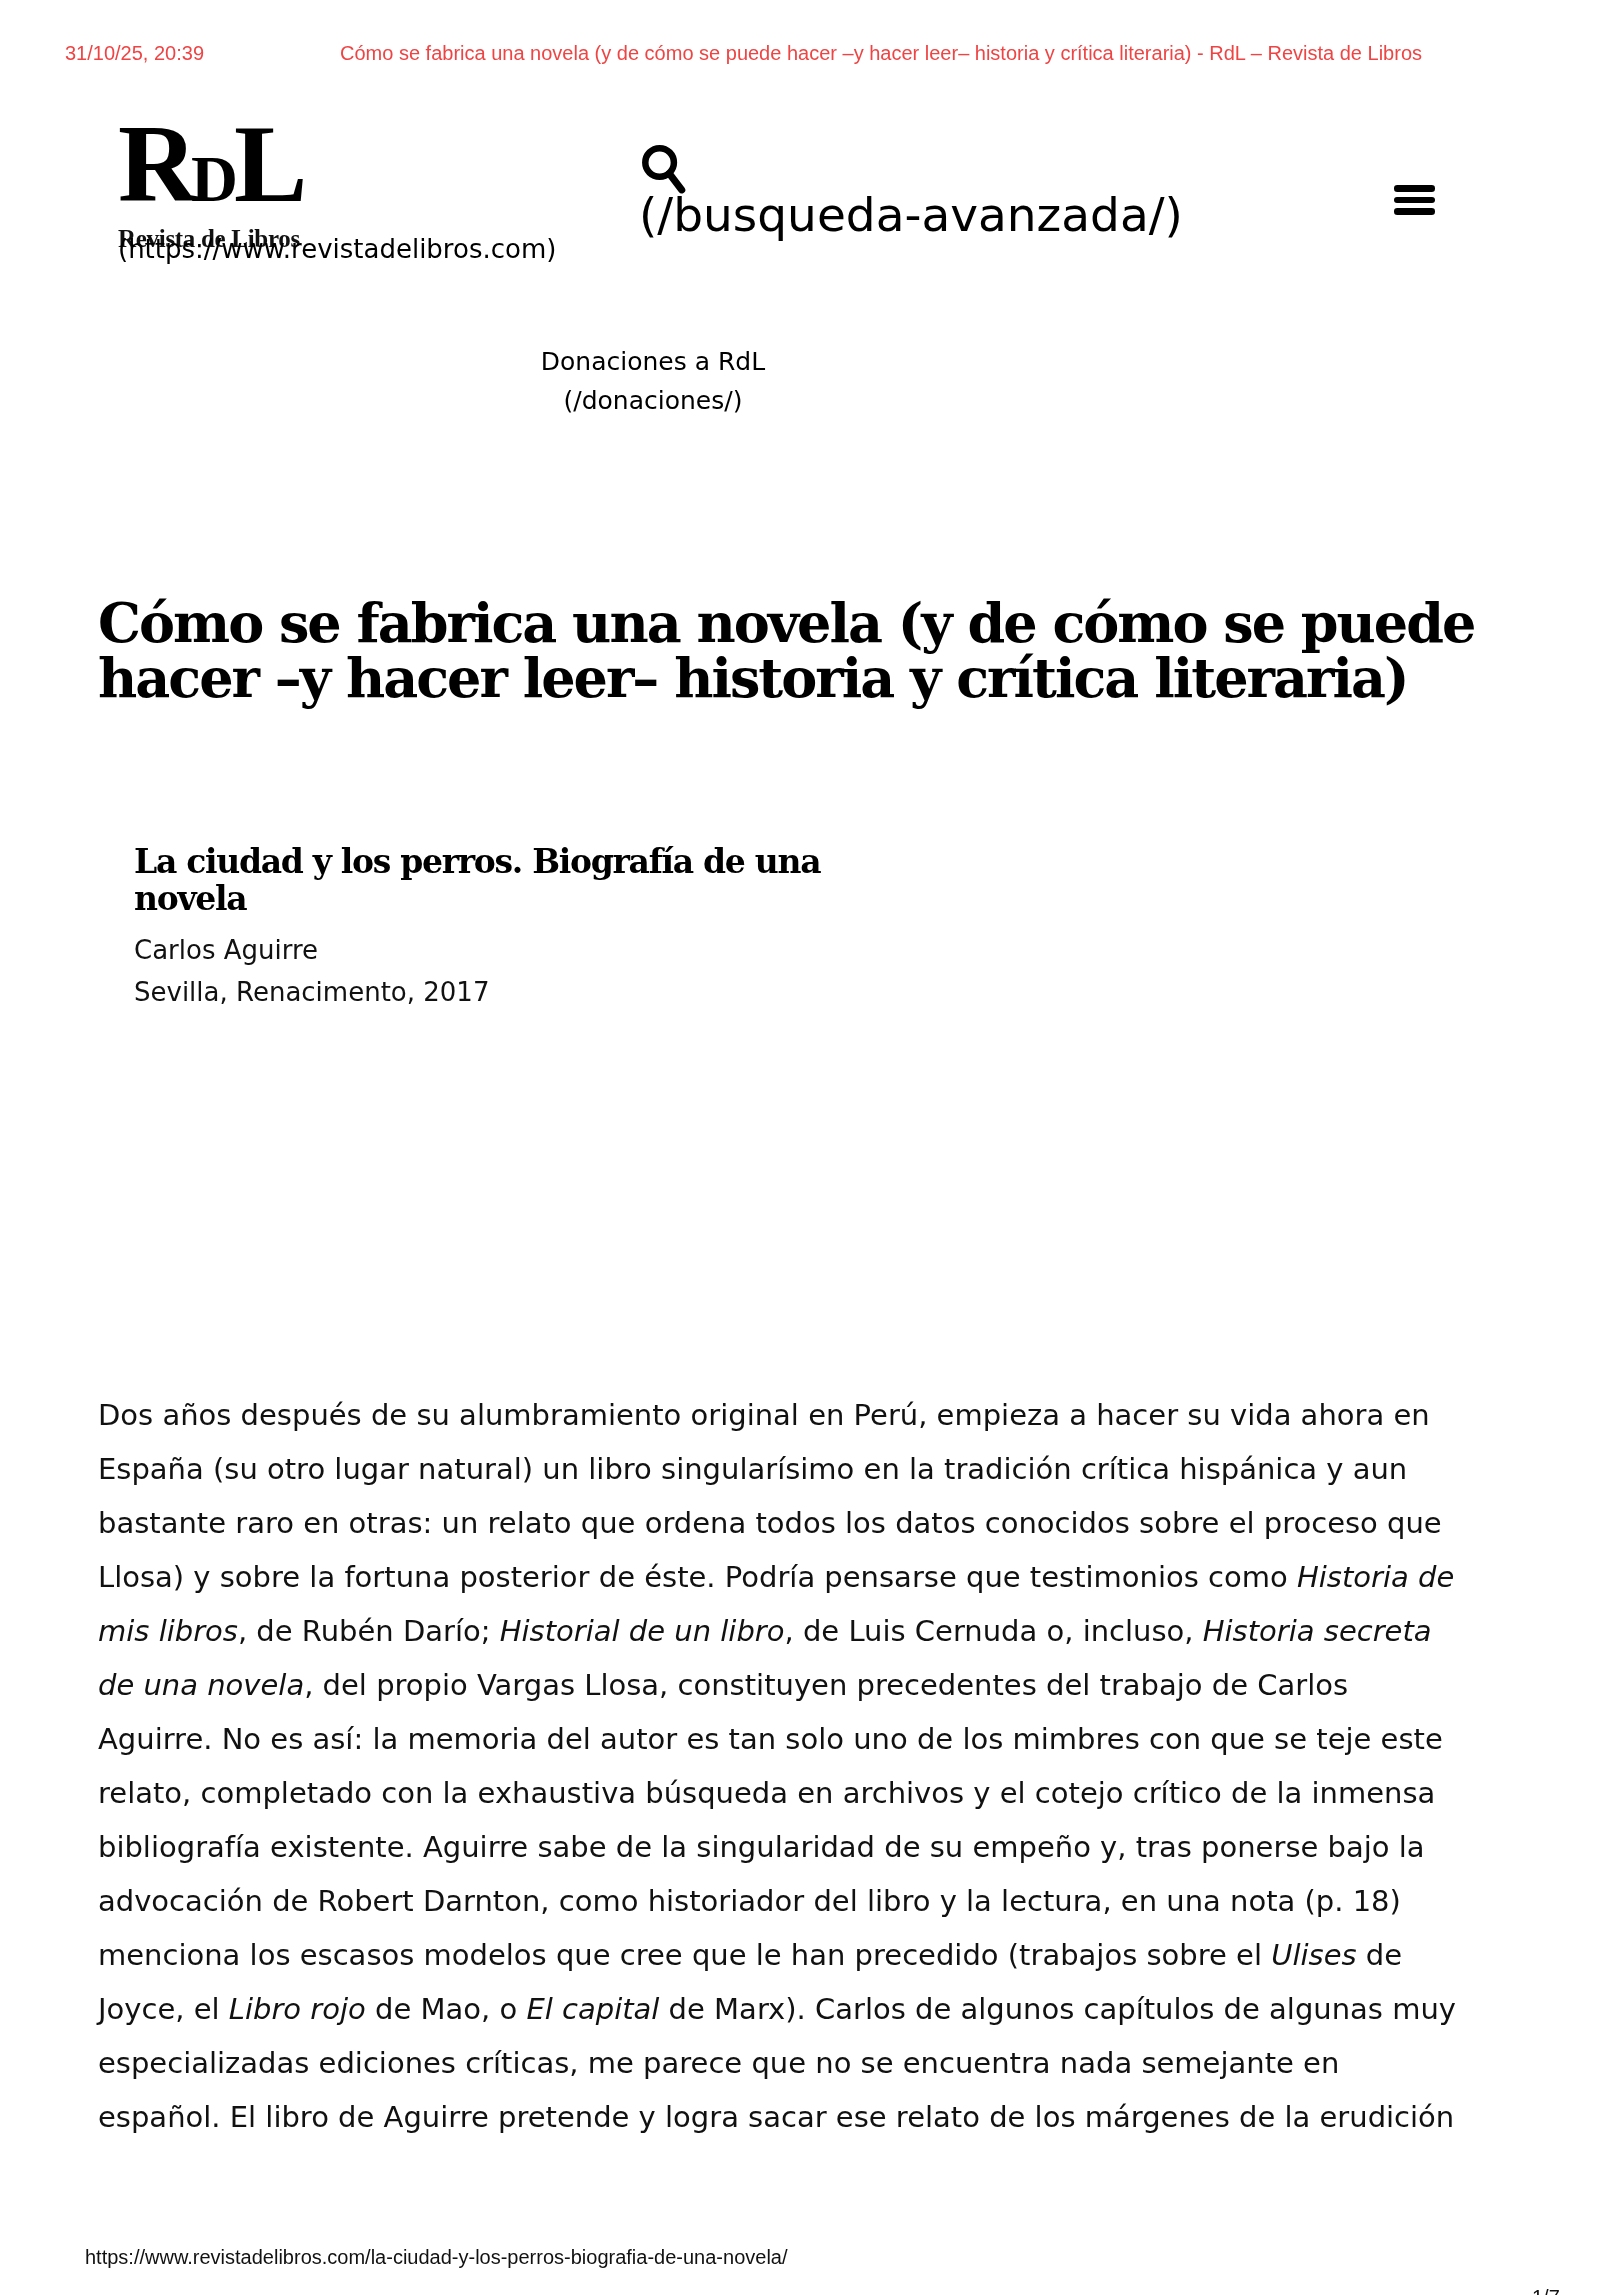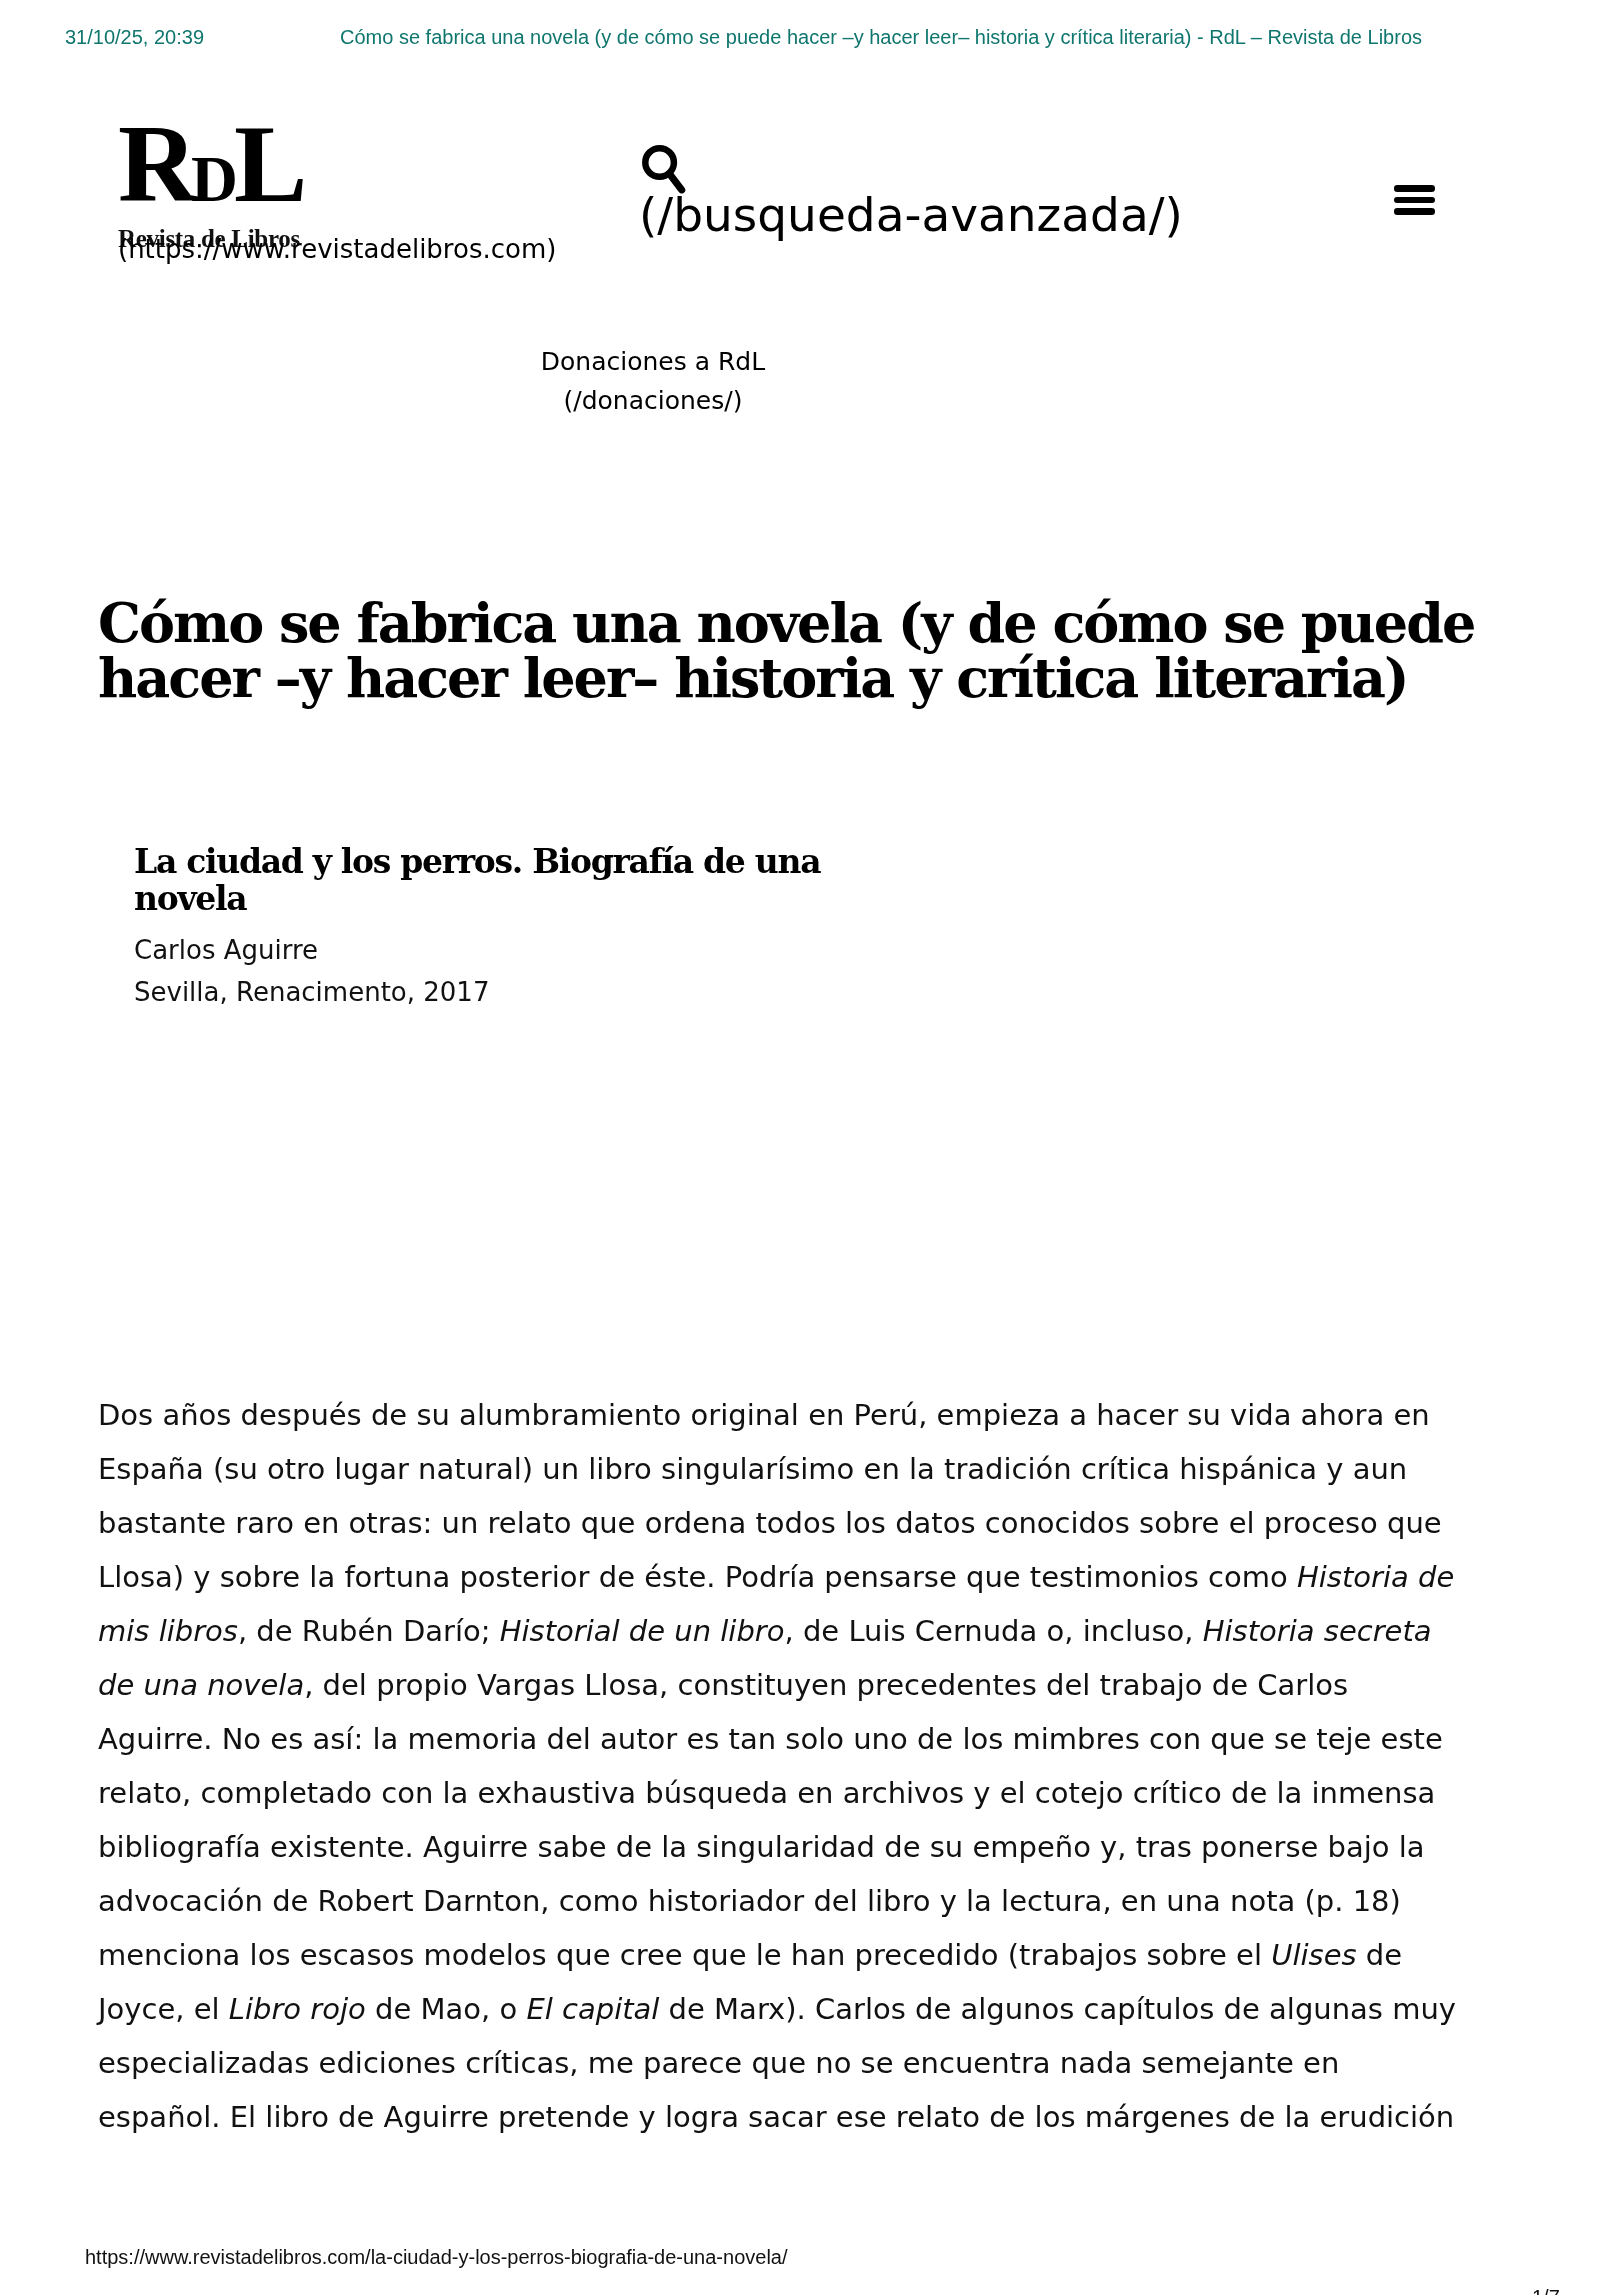--- a/index.html
+++ b/index.html
@@ -1,18 +1,18 @@
 <!DOCTYPE html>
 <html style="font-size:10.5px"><head>
 <meta charset="utf-8">
 <style>
   html, body { margin: 0; padding: 0; background: #ffffff; }
   body { width: 1623px; height: 2295px; position: relative; overflow: hidden; color: #111; }
   .abs { position: absolute; }
-  .print-hdr { font-family: "Liberation Sans", sans-serif; font-size: 20px; color: #0f766e; top: 26px; white-space: nowrap; }
+  .print-hdr { font-family: "Liberation Sans", sans-serif; font-size: 20px; color: #ef4444; top: 42px; white-space: nowrap; }
   .print-ftr { font-family: "Liberation Sans", sans-serif; font-size: 20px; color: #111; top: 2246px; white-space: nowrap; }
   .logo { left: 118px; top: 118px; width: 193px; height: 118px; }
   .logo-mark { font-family: "Liberation Serif", serif; font-weight: bold; font-size: 110px; line-height: 92px; letter-spacing: -6.5px; color: #000; display: block; }
   .logo-mark .small-d { font-size: 65px; letter-spacing: -3.9px; }
   .logo-sub { font-family: "Liberation Serif", serif; font-weight: bold; font-size: 25px; color: #111; display: block; margin-top: 0px; letter-spacing: -0.3px; }
   .logo-url { left: 118px; top: 234px; font-family: "DejaVu Sans", sans-serif; font-size: 26px; color: #000; white-space: nowrap; }
   .search-icon { left: 640px; top: 143px; width: 47px; height: 52px; }
   .search-link { left: 639px; top: 187px; font-family: "DejaVu Sans", sans-serif; font-size: 47px; color: #000; white-space: nowrap; }
   .menu-icon { left: 1394px; top: 185px; width: 41px; height: 30px; }
   .menu-icon span { display: block; height: 6.5px; border-radius: 3.3px; background: #000; margin-bottom: 5.2px; }

